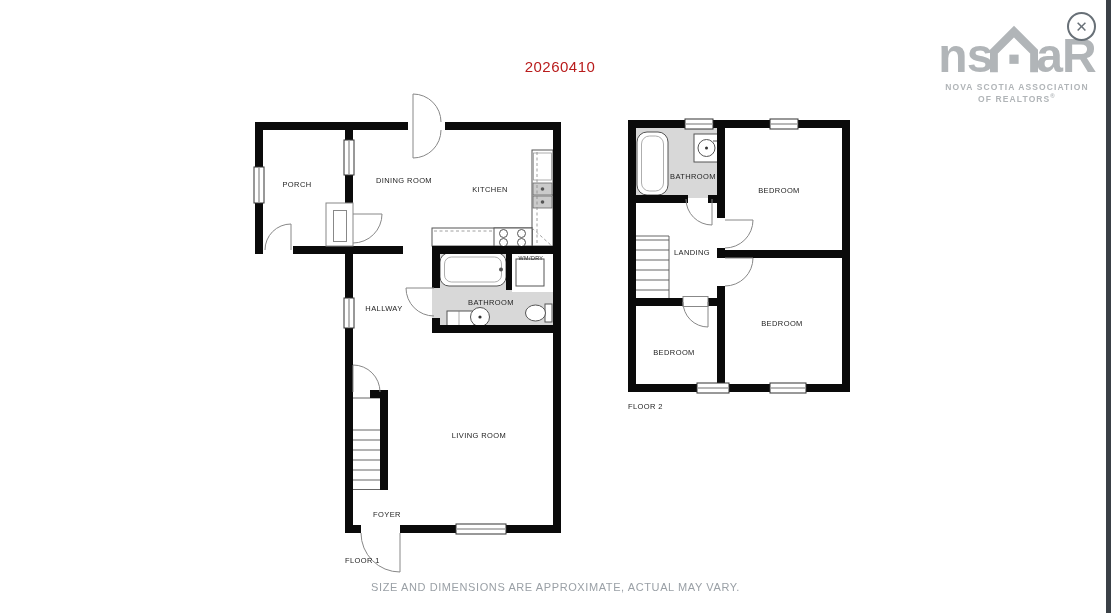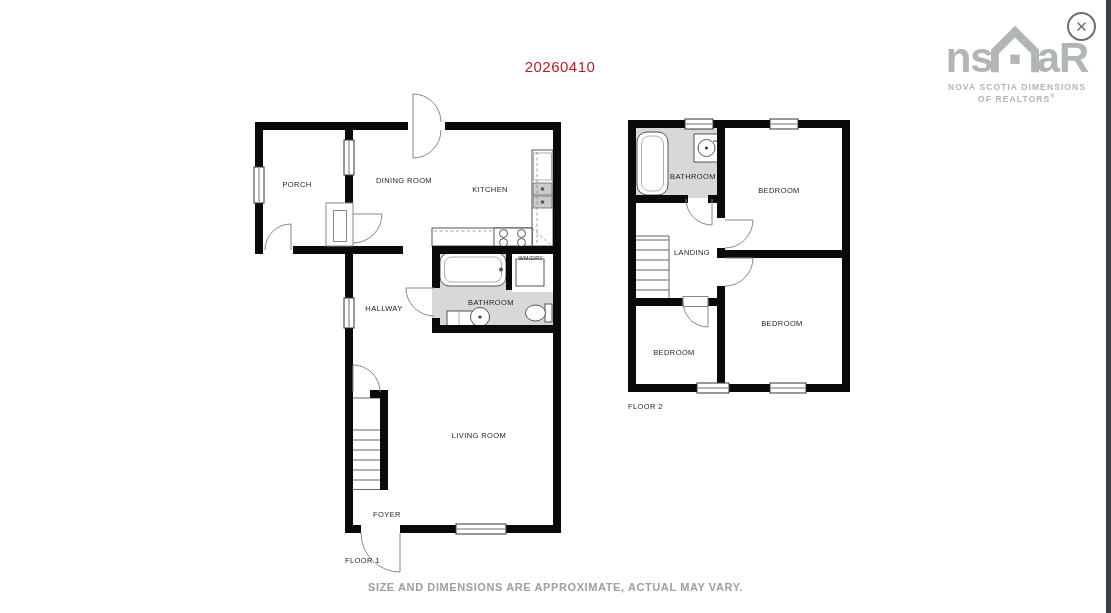--- a/index.html
+++ b/index.html
@@ -20,33 +20,33 @@
   .dash{fill:none;stroke:#888;stroke-width:.8;stroke-dasharray:3 2.5;}
   .win{fill:#fff;stroke:#333;stroke-width:1;}
   .winl{stroke:#333;stroke-width:.7;}
   text.rl{font-family:"Liberation Sans",sans-serif;font-size:7.5px;fill:#222;
           text-anchor:middle;letter-spacing:.4px;}
   text.sm{font-size:5.4px;}
   text.fl{font-family:"Liberation Sans",sans-serif;font-size:7.5px;fill:#222;letter-spacing:.4px;}
   
   .logo{position:absolute;left:932px;top:24px;width:170px;color:#b1b5b8;text-align:center;}
   .brand{display:flex;justify-content:center;align-items:flex-end;
-         font-weight:700;font-size:42px;line-height:.9;letter-spacing:-1px;}
+         font-weight:700;font-size:48px;line-height:.9;letter-spacing:-1px;}
   .house{width:48px;height:52px;margin:0 -2px 1px;}
   .sub1{font-size:8.5px;letter-spacing:1.1px;font-weight:600;margin-top:5px;}
   .sub2{font-size:8.5px;letter-spacing:1.1px;font-weight:600;margin-top:1px;}
   .sub2 b{font-weight:700;}
   .reg{font-size:6px;vertical-align:super;}
   
   .close{position:absolute;left:1067px;top:12px;width:29px;height:29px;border-radius:50%;
          border:2px solid #687077;background:rgba(255,255,255,.65);color:#687077;
          display:flex;align-items:center;justify-content:center;font-size:15px;line-height:1;
          padding:0;cursor:pointer;font-family:"Liberation Sans",sans-serif;}
   .edge{position:absolute;right:0;top:0;width:5px;height:613px;background:#3a4046;}
-  .disclaimer{position:absolute;left:0;right:0;top:581px;text-align:center;font-weight:700;
+  .disclaimer{position:absolute;left:0;right:0;top:581px;text-align:center;font-weight:400;
          font-size:11px;color:#9aa0a6;letter-spacing:.6px;}
 </style>
 </head>
 <body>
 
 <div class="stage">
 
   <div class="title">20260410</div>
 
   <svg class="plan" width="1111" height="613" viewBox="0 0 1111 613">
@@ -239,21 +239,21 @@
 
   <div class="logo">
     <div class="brand">
       <span>ns</span>
       <svg class="house" viewBox="0 0 52 56">
         <path d="M4 52 L4 30 L26 8 L48 30 L48 52" fill="none" stroke="#b1b5b8" stroke-width="9" stroke-linejoin="miter"></path>
         <rect x="21" y="33" width="10" height="10" fill="#b1b5b8"></rect>
       </svg>
       <span>aR</span>
     </div>
-    <div class="sub1">NOVA SCOTIA DIMENSIONS</div>
+    <div class="sub1">NOVA SCOTIA ASSOCIATION</div>
     <div class="sub2">
       <span>OF</span>
       <b>REALTORS</b><span class="reg">®</span>
     </div>
   </div>
 
   <button class="close">
     <span>✕</span>
   </button>
 

